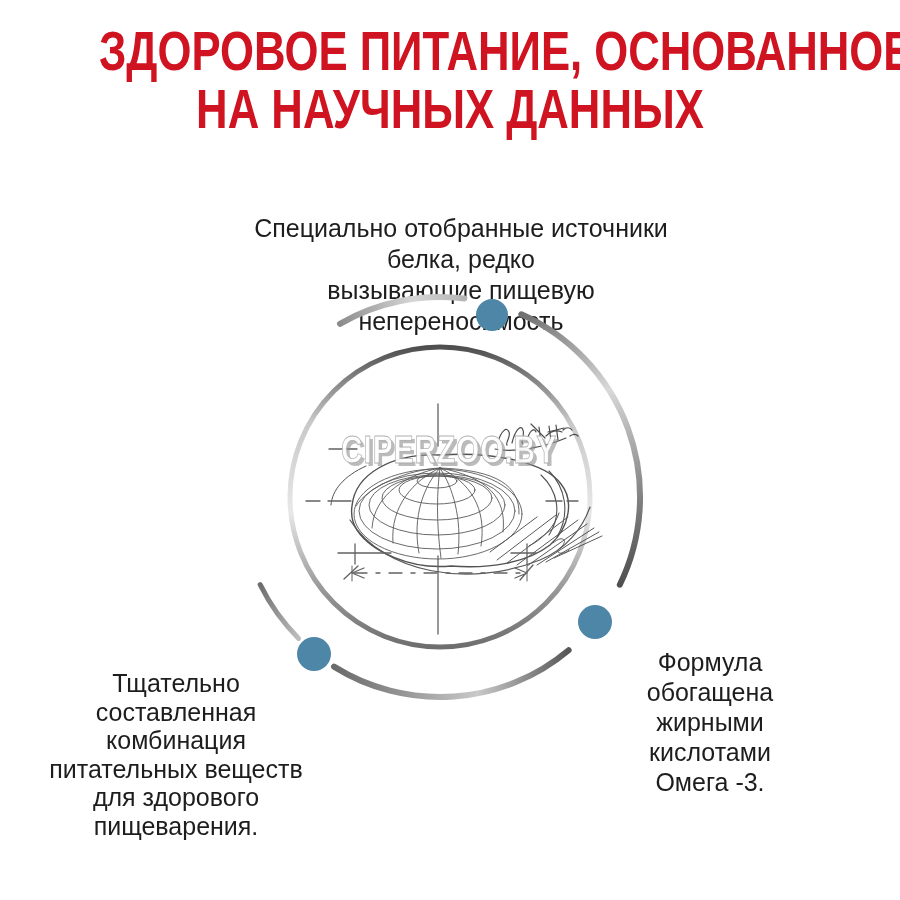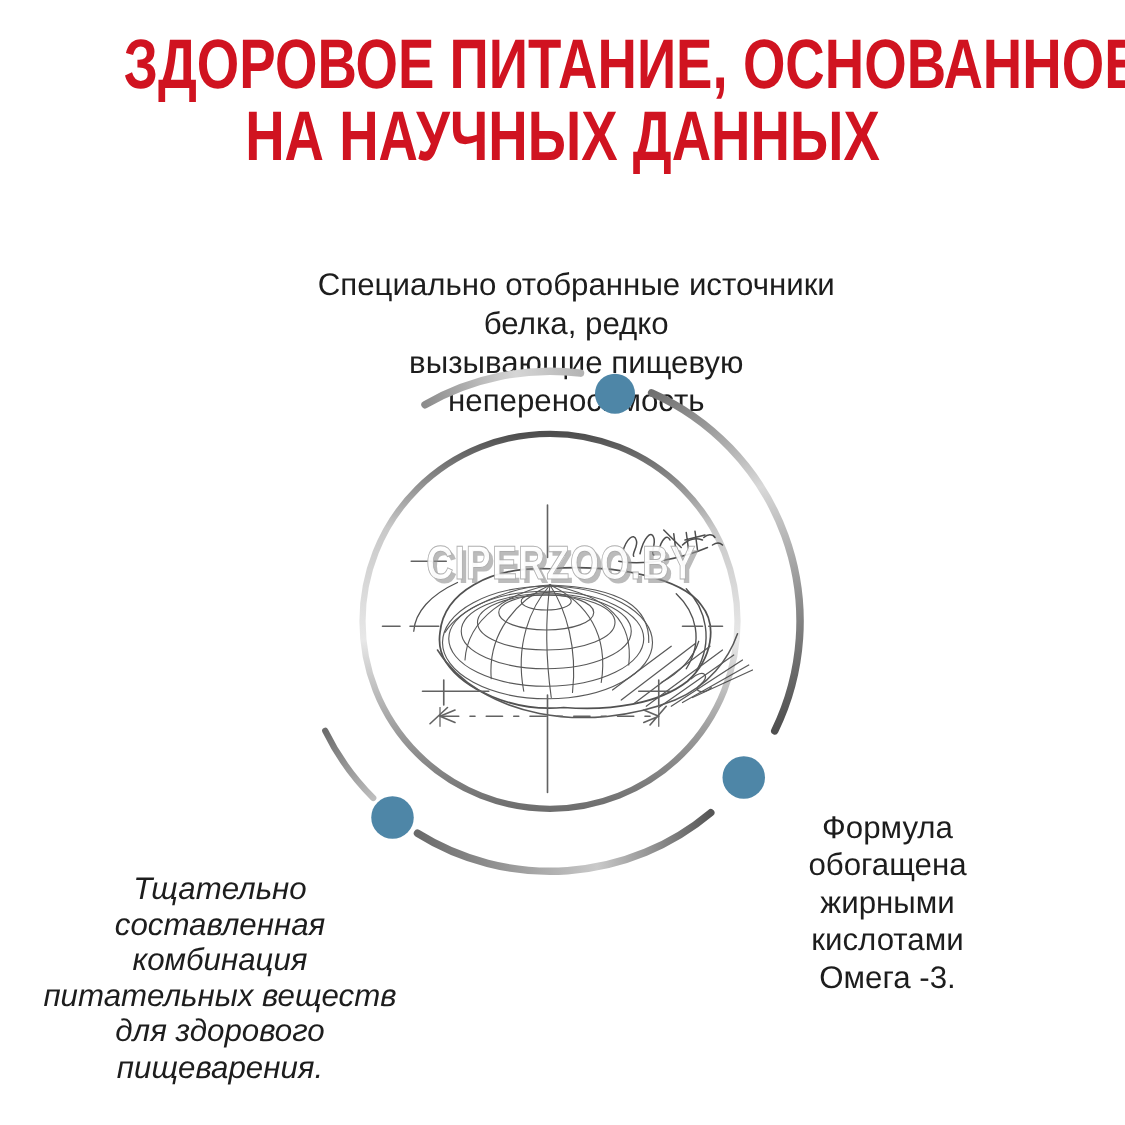--- a/index.html
+++ b/index.html
@@ -4,21 +4,21 @@
 <style>
   html,body{margin:0;padding:0;background:#ffffff;}
   .canvas{position:relative;width:900px;height:900px;background:#ffffff;overflow:hidden;
           font-family:"Liberation Sans","DejaVu Sans",sans-serif;}
   .title{position:absolute;top:22px;left:0;width:900px;text-align:center;
          font-weight:bold;font-size:56px;line-height:58px;color:var(--accent_red);
          transform:scaleX(0.78);transform-origin:50% 0;white-space:nowrap;letter-spacing:0;}
   .note{position:absolute;color:var(--text_dark);font-size:25px;line-height:30px;
         text-align:center;white-space:pre-line;transform:translateX(-50%);}
   .note-top{left:461px;top:213px;line-height:31px;text-align:center;}
-  .note-left{left:176px;top:697px;line-height:28.6px;font-style:italic;}
+  .note-left{left:176px;top:669px;line-height:28.6px;}
   .note-right{left:710px;top:647px;}
   svg.diagram{position:absolute;left:0;top:0;}
   .wm{font-family:"Liberation Sans","DejaVu Sans",sans-serif;font-weight:bold;font-size:38px;letter-spacing:1px;}
 </style>
 </head>
 <body>
 
 <div class="canvas">
 
   <div class="title">

